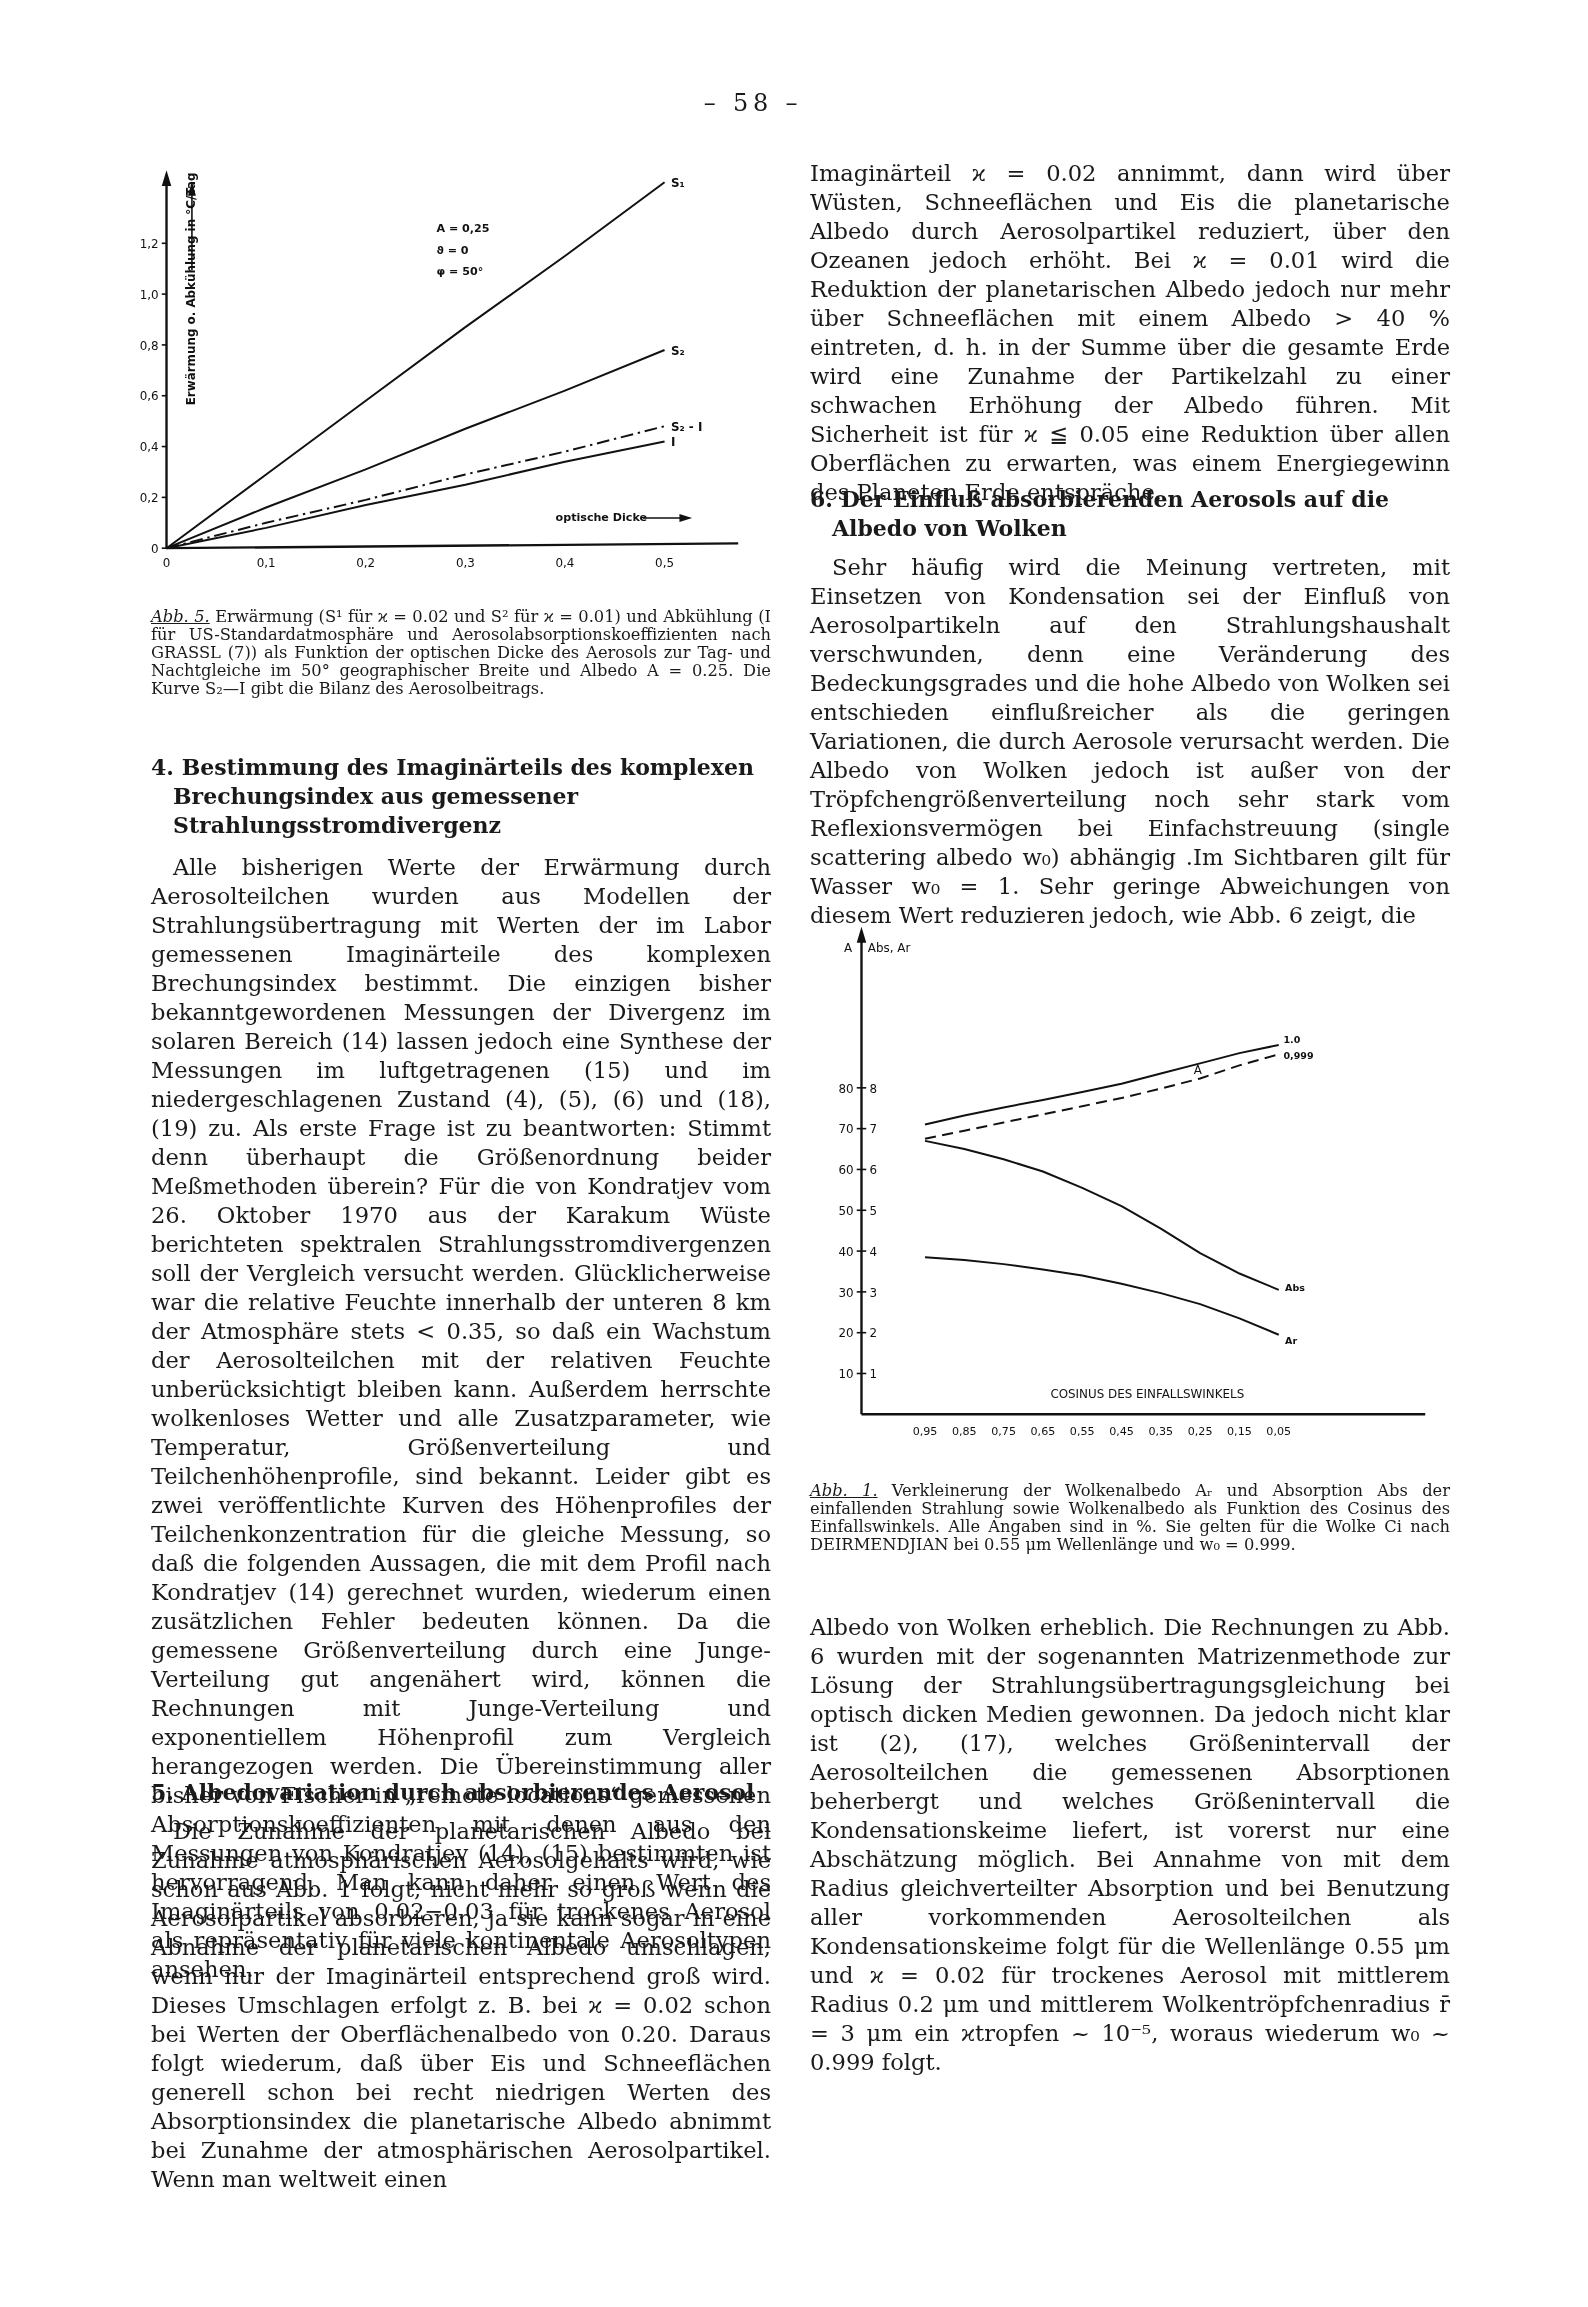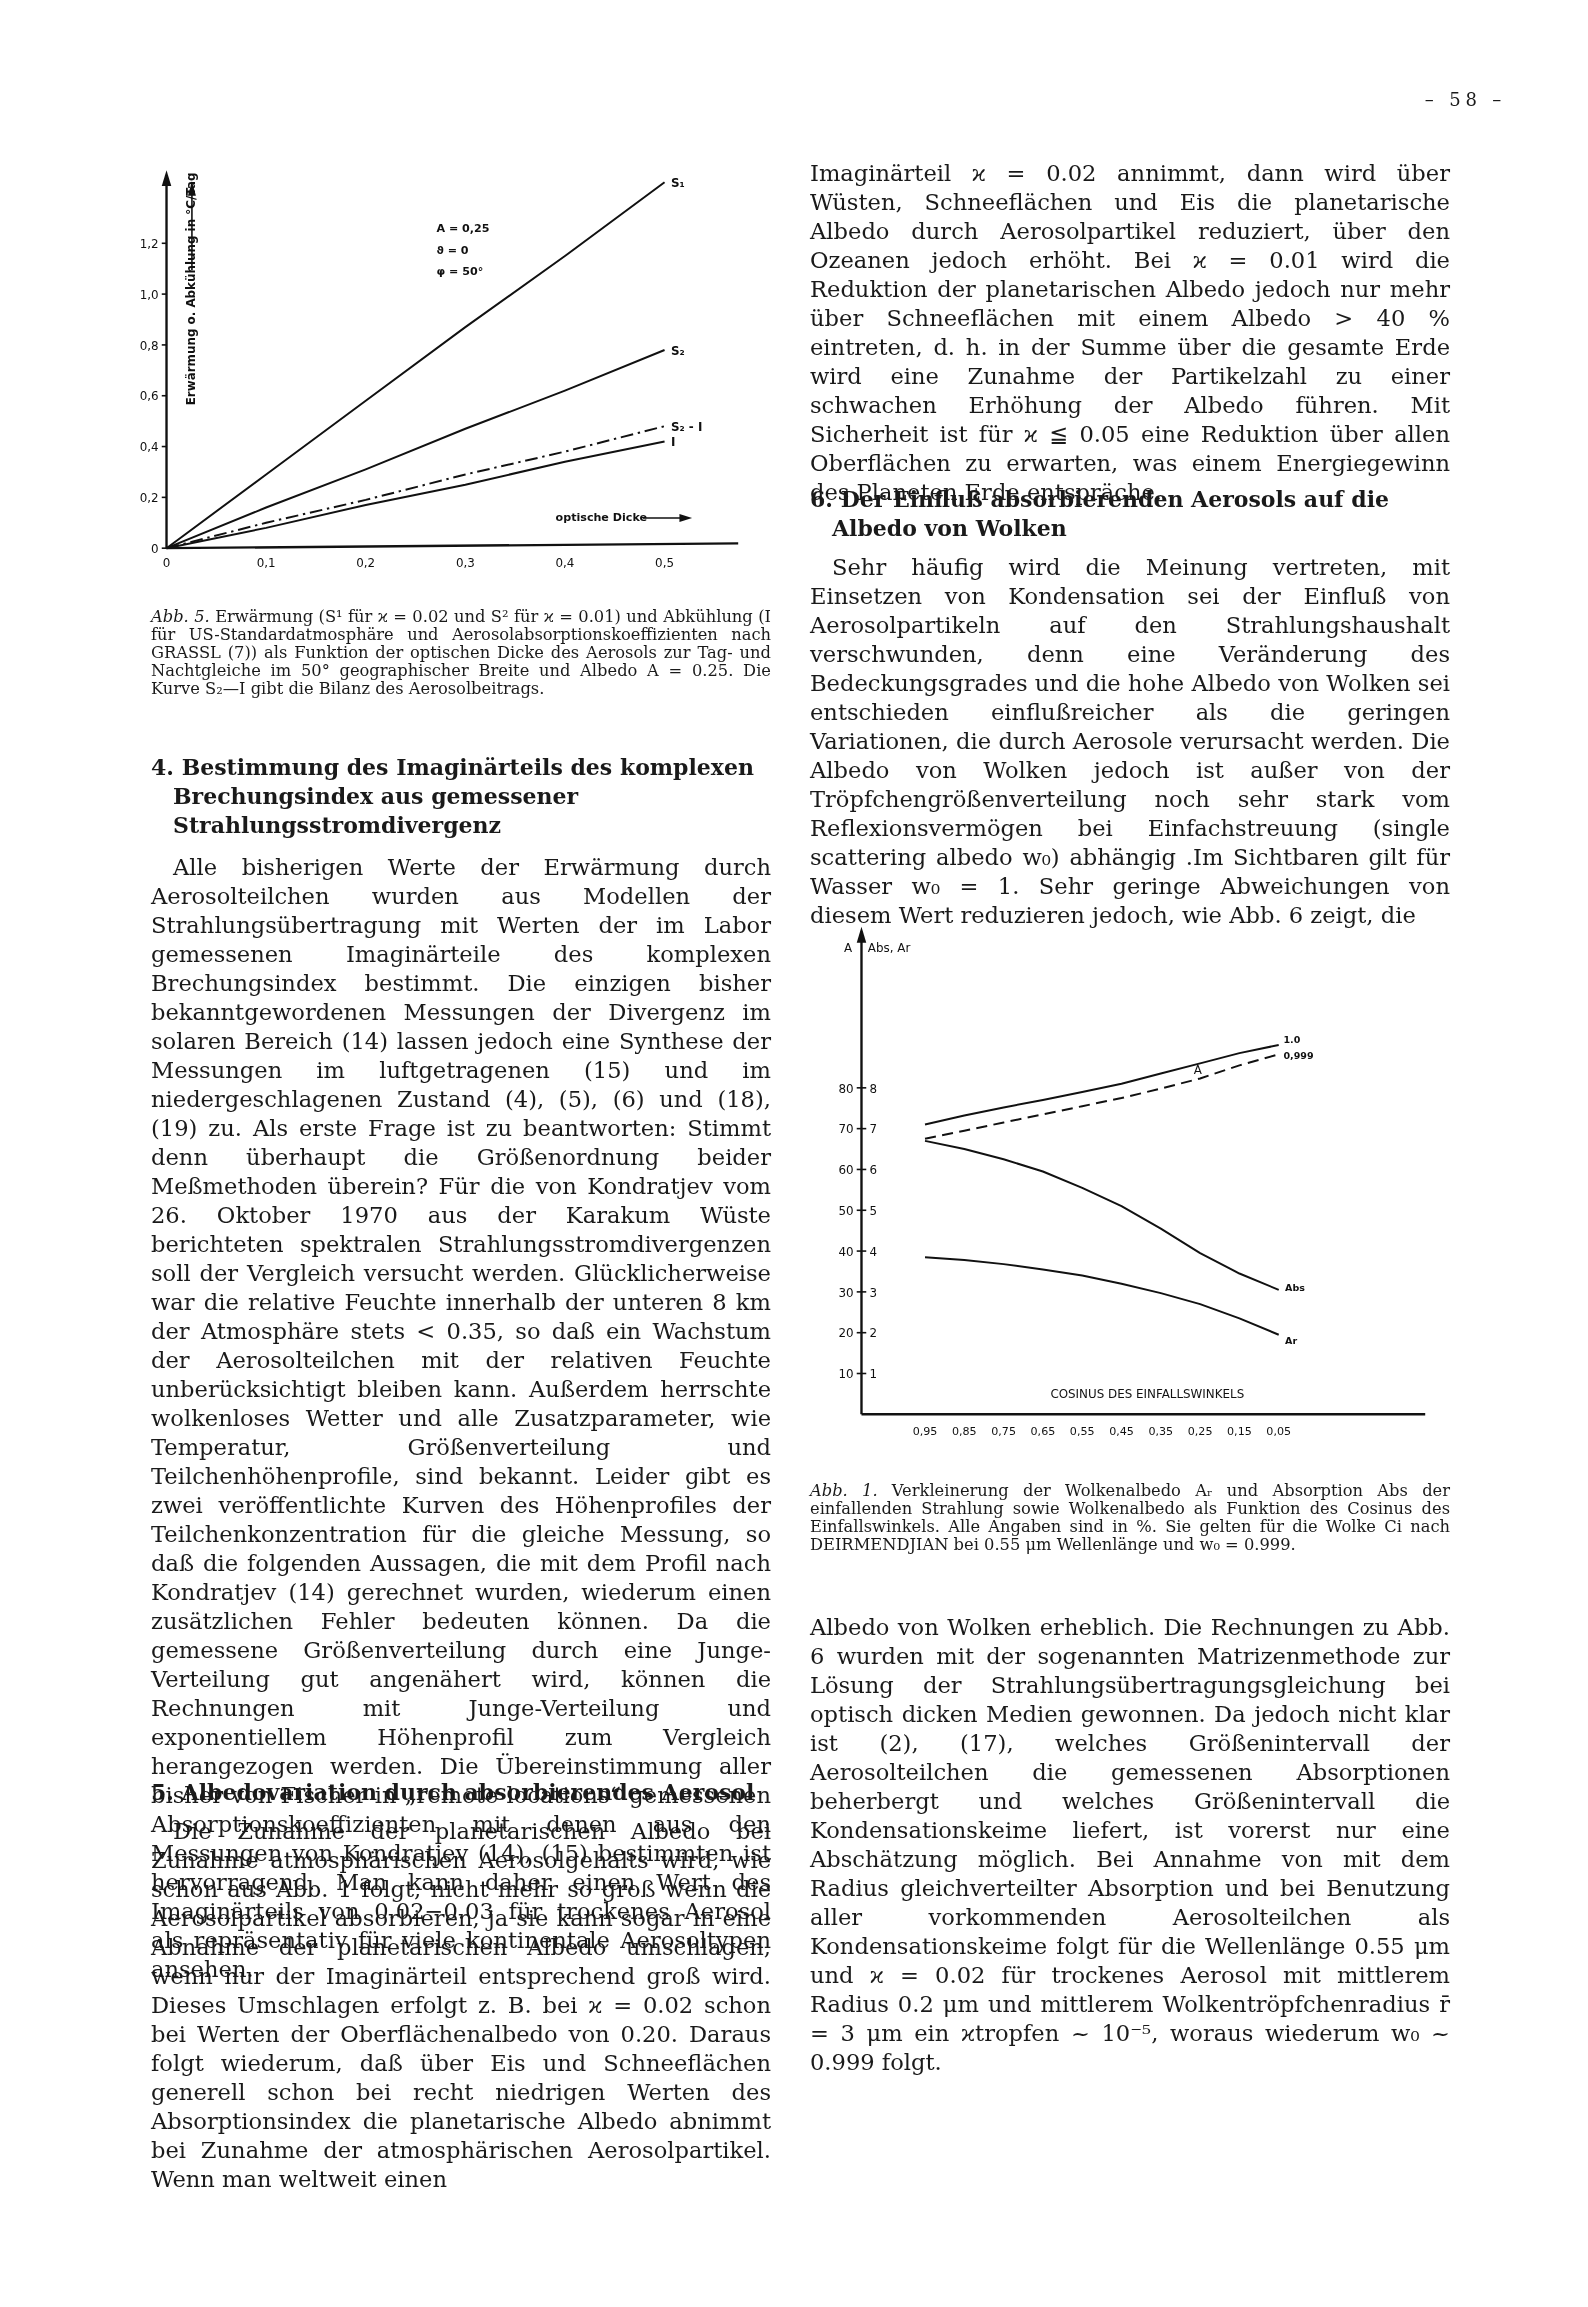--- a/index.html
+++ b/index.html
@@ -1,28 +1,28 @@
 <!DOCTYPE html>
 <html style="font-size:12.7px"><head>
 <meta charset="utf-8">
 <style>
   html, body { margin: 0; padding: 0; background: #ffffff; }
   body { width: 1589px; height: 2307px; position: relative; overflow: hidden;
          font-family: "DejaVu Serif", "Liberation Serif", serif; color: #1a1a1a; }
-  .page-number { position: absolute; top: 89px; left: 0; width: 1506px; text-align: right;
-         font-size: 18px; letter-spacing: 4.8px; }
+  .page-number { position: absolute; top: 89px; left: 0; width: 1506px; text-align: center;
+         font-size: 24px; letter-spacing: 4.8px; }
   .col { position: absolute; top: 0; }
   .col-left { left: 151px; width: 620px; }
   .col-right { left: 810px; width: 640px; }
   .body-text { font-size: 22.6px; line-height: 29px; text-align: justify; margin: 0; }
   .body-text.indent { text-indent: 22px; }
   .heading { font-weight: bold; font-size: 22px; line-height: 29px; margin: 0;
              padding-left: 22px; text-indent: -22px; }
   .caption { font-size: 16.3px; line-height: 18px; text-align: justify; margin: 0; }
-  .caption .abb { font-style: italic; }
+  .caption .abb { font-style: italic; text-decoration: underline; }
   .chart-svg text { font-family: "DejaVu Sans", "Liberation Sans", sans-serif; fill: #111; }
 </style>
 </head>
 <body>
 
 <div class="page-number">– 58 –</div>
 
 <div class="col col-left">
 
   <svg class="chart-svg" style="position:absolute; left:-48px; top:151px;" width="659" height="445" viewBox="0 0 830 560">

